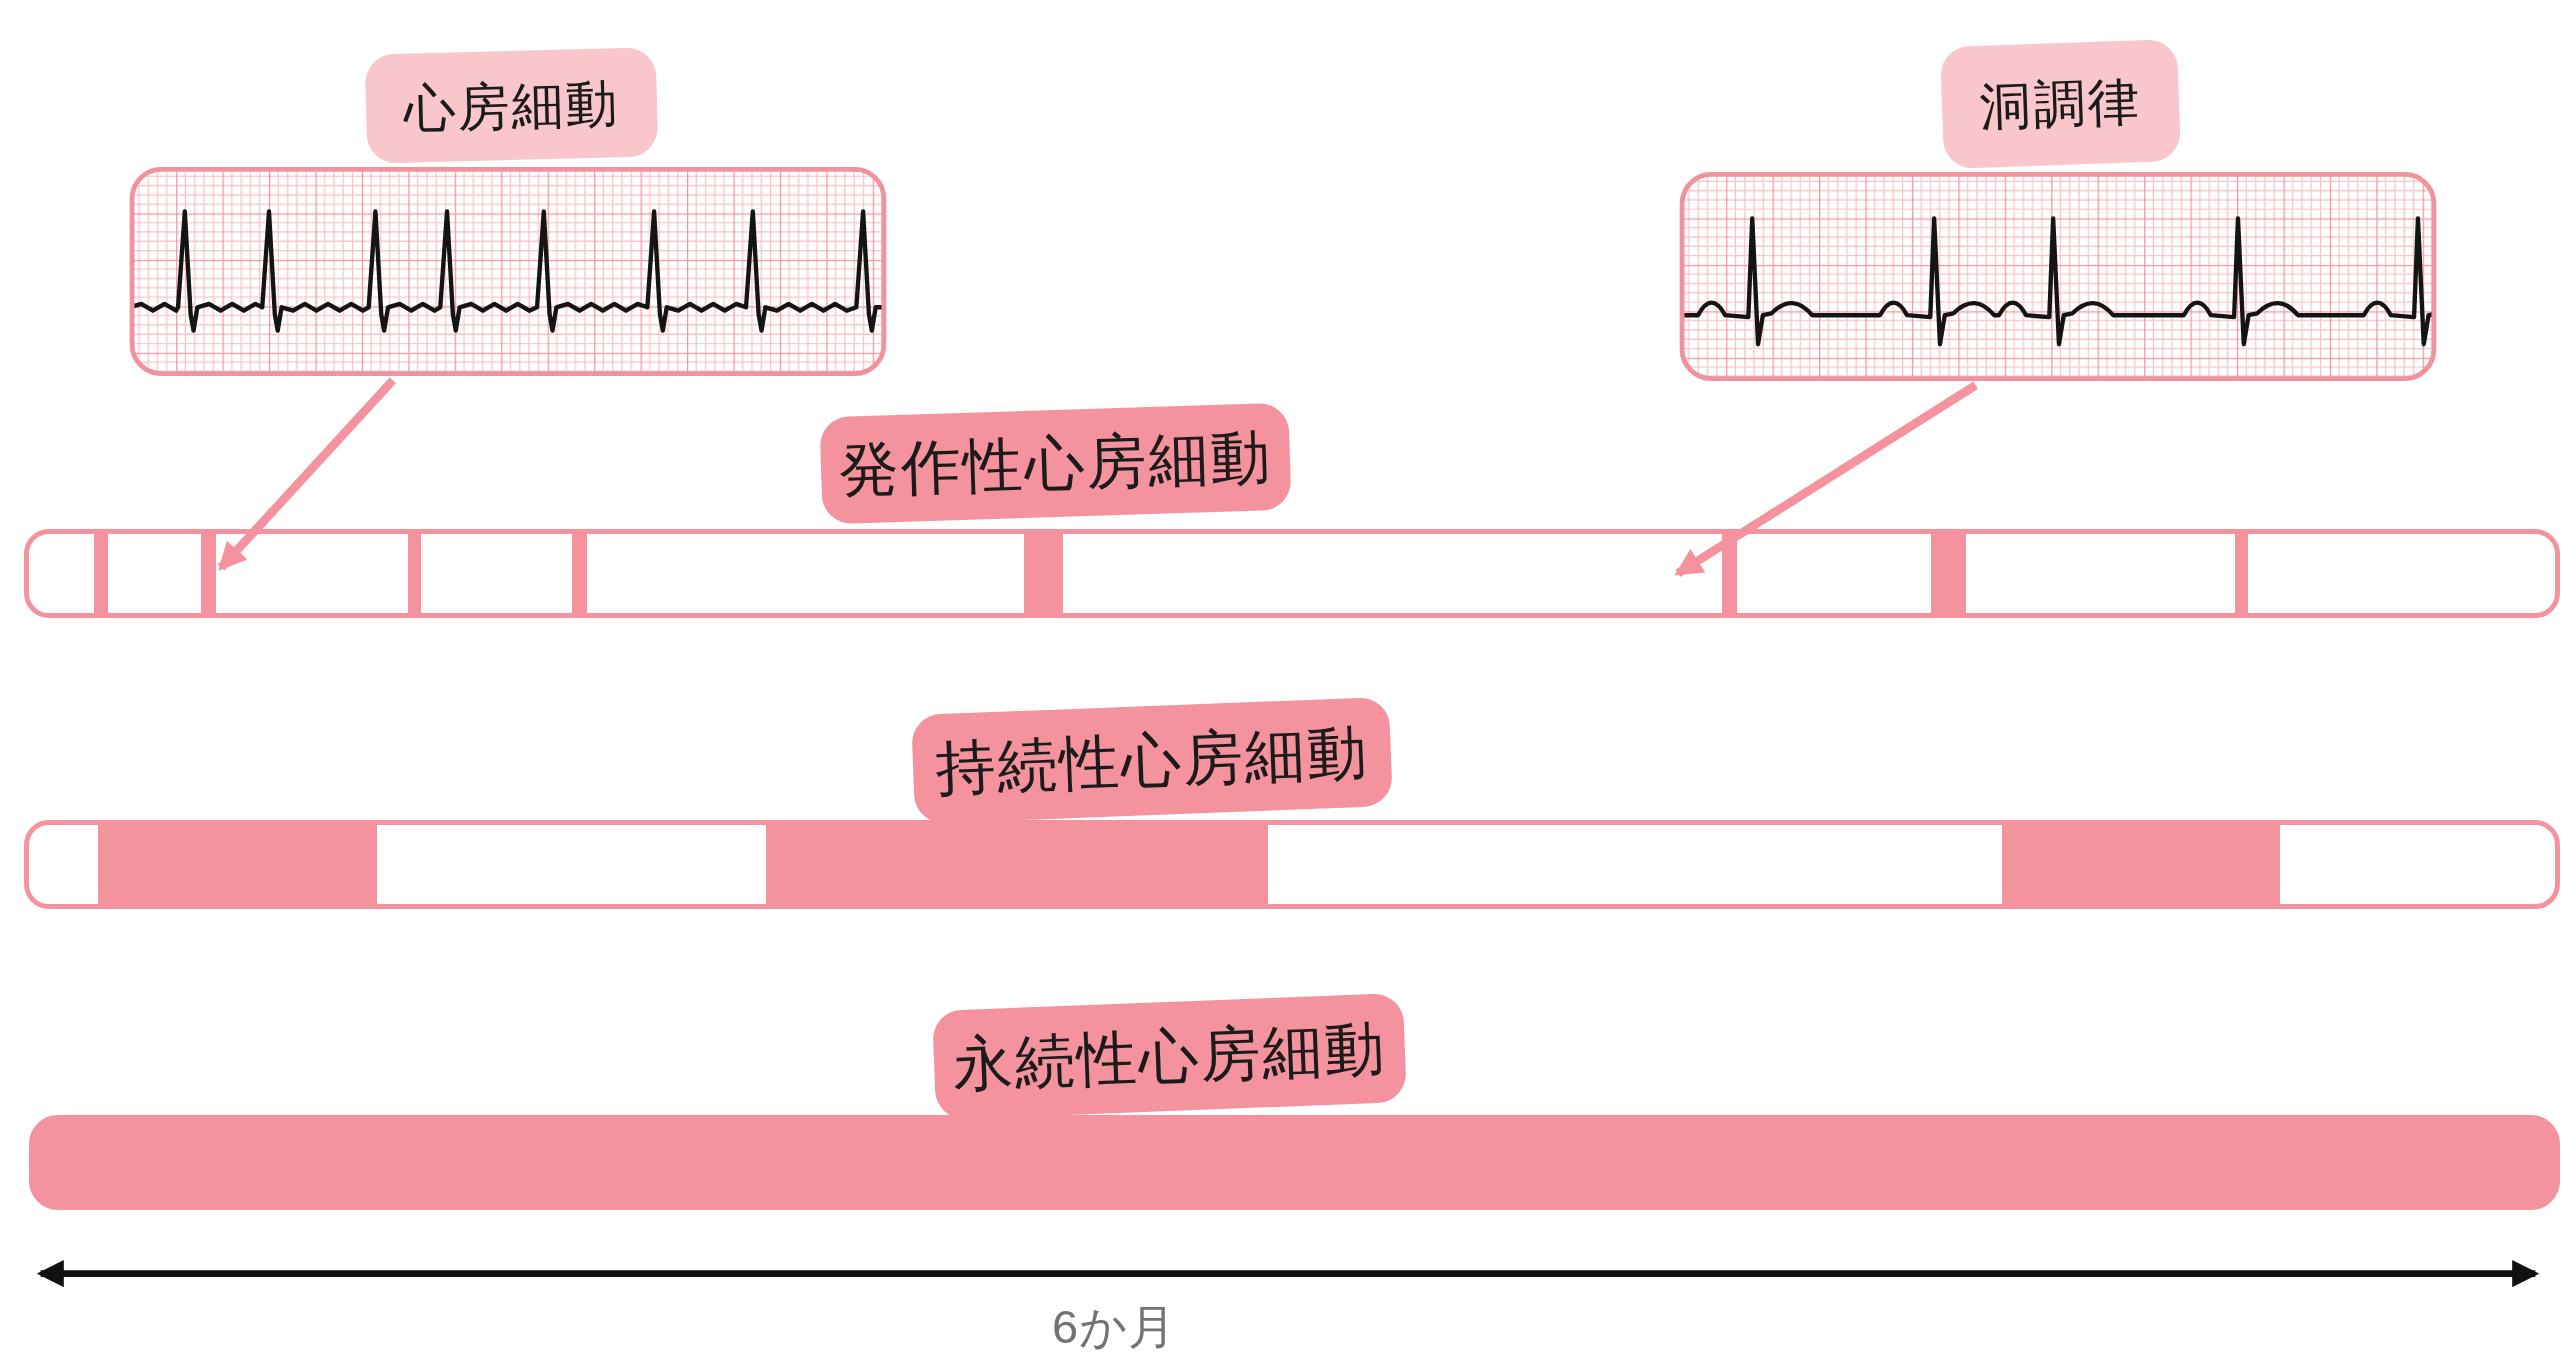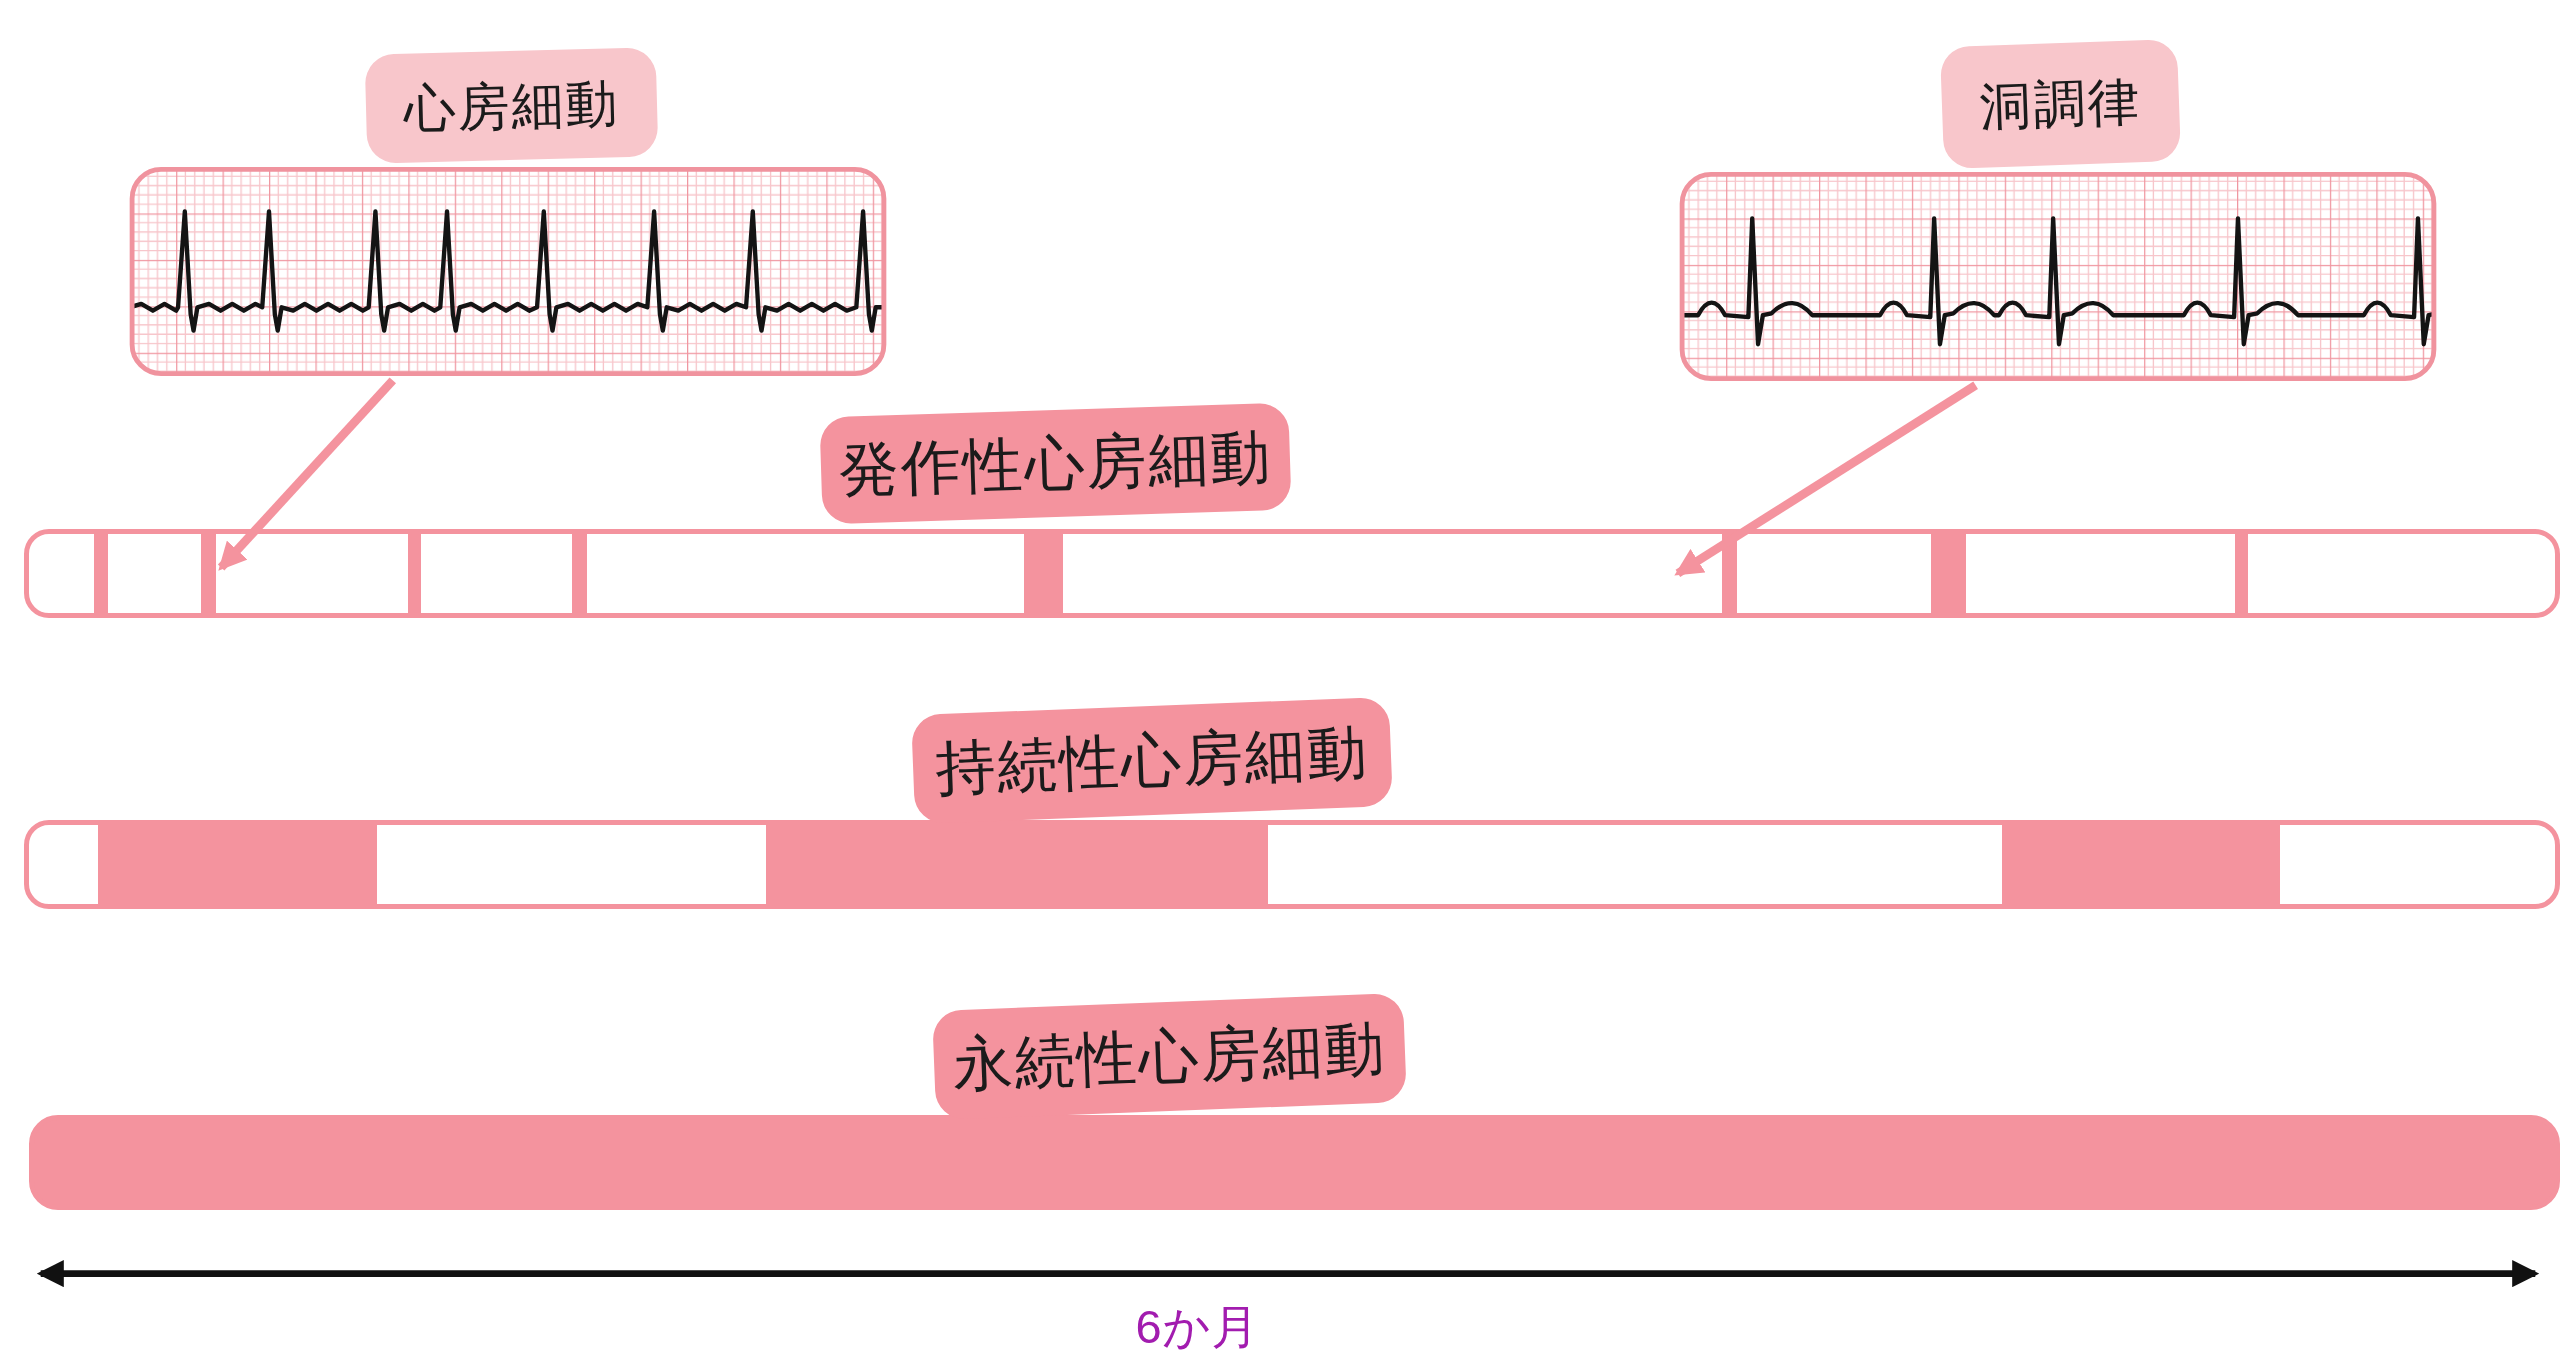--- a/index.html
+++ b/index.html
@@ -28,22 +28,22 @@
   .bar{
     position:absolute;left:24px;width:2536px;height:89px;background:#ffffff;
     border:5.8px solid #f4939e;border-radius:25px;box-sizing:border-box;overflow:hidden;
   }
   .bar-paroxysmal{top:529px;}
   .bar-persistent{top:820px;}
   .bar-permanent{top:1115px;left:29px;width:2531px;height:95px;background:#f4939e;border-color:#f4939e;border-radius:29px;}
   .seg{position:absolute;top:-5.8px;height:101px;background:#f4939e;}
   .overlay{position:absolute;left:0;top:0;z-index:6;pointer-events:none;}
   .axis-label{
-    position:absolute;left:1052px;top:1296px;width:291px;text-align:center;
-    font-size:47px;letter-spacing:1px;color:#a21caf;
+    position:absolute;left:1052px;top:1296px;width:291px;
+    font-size:47px;letter-spacing:1px;color:#737373;
   }
 </style>
 </head>
 <body>
 
 <div class="canvas">
 
   <svg class="ecg ecg-af" width="758" height="209" viewBox="0 0 782 216">
     <defs>
       <pattern id="gridA" width="48" height="48" patternUnits="userSpaceOnUse">

